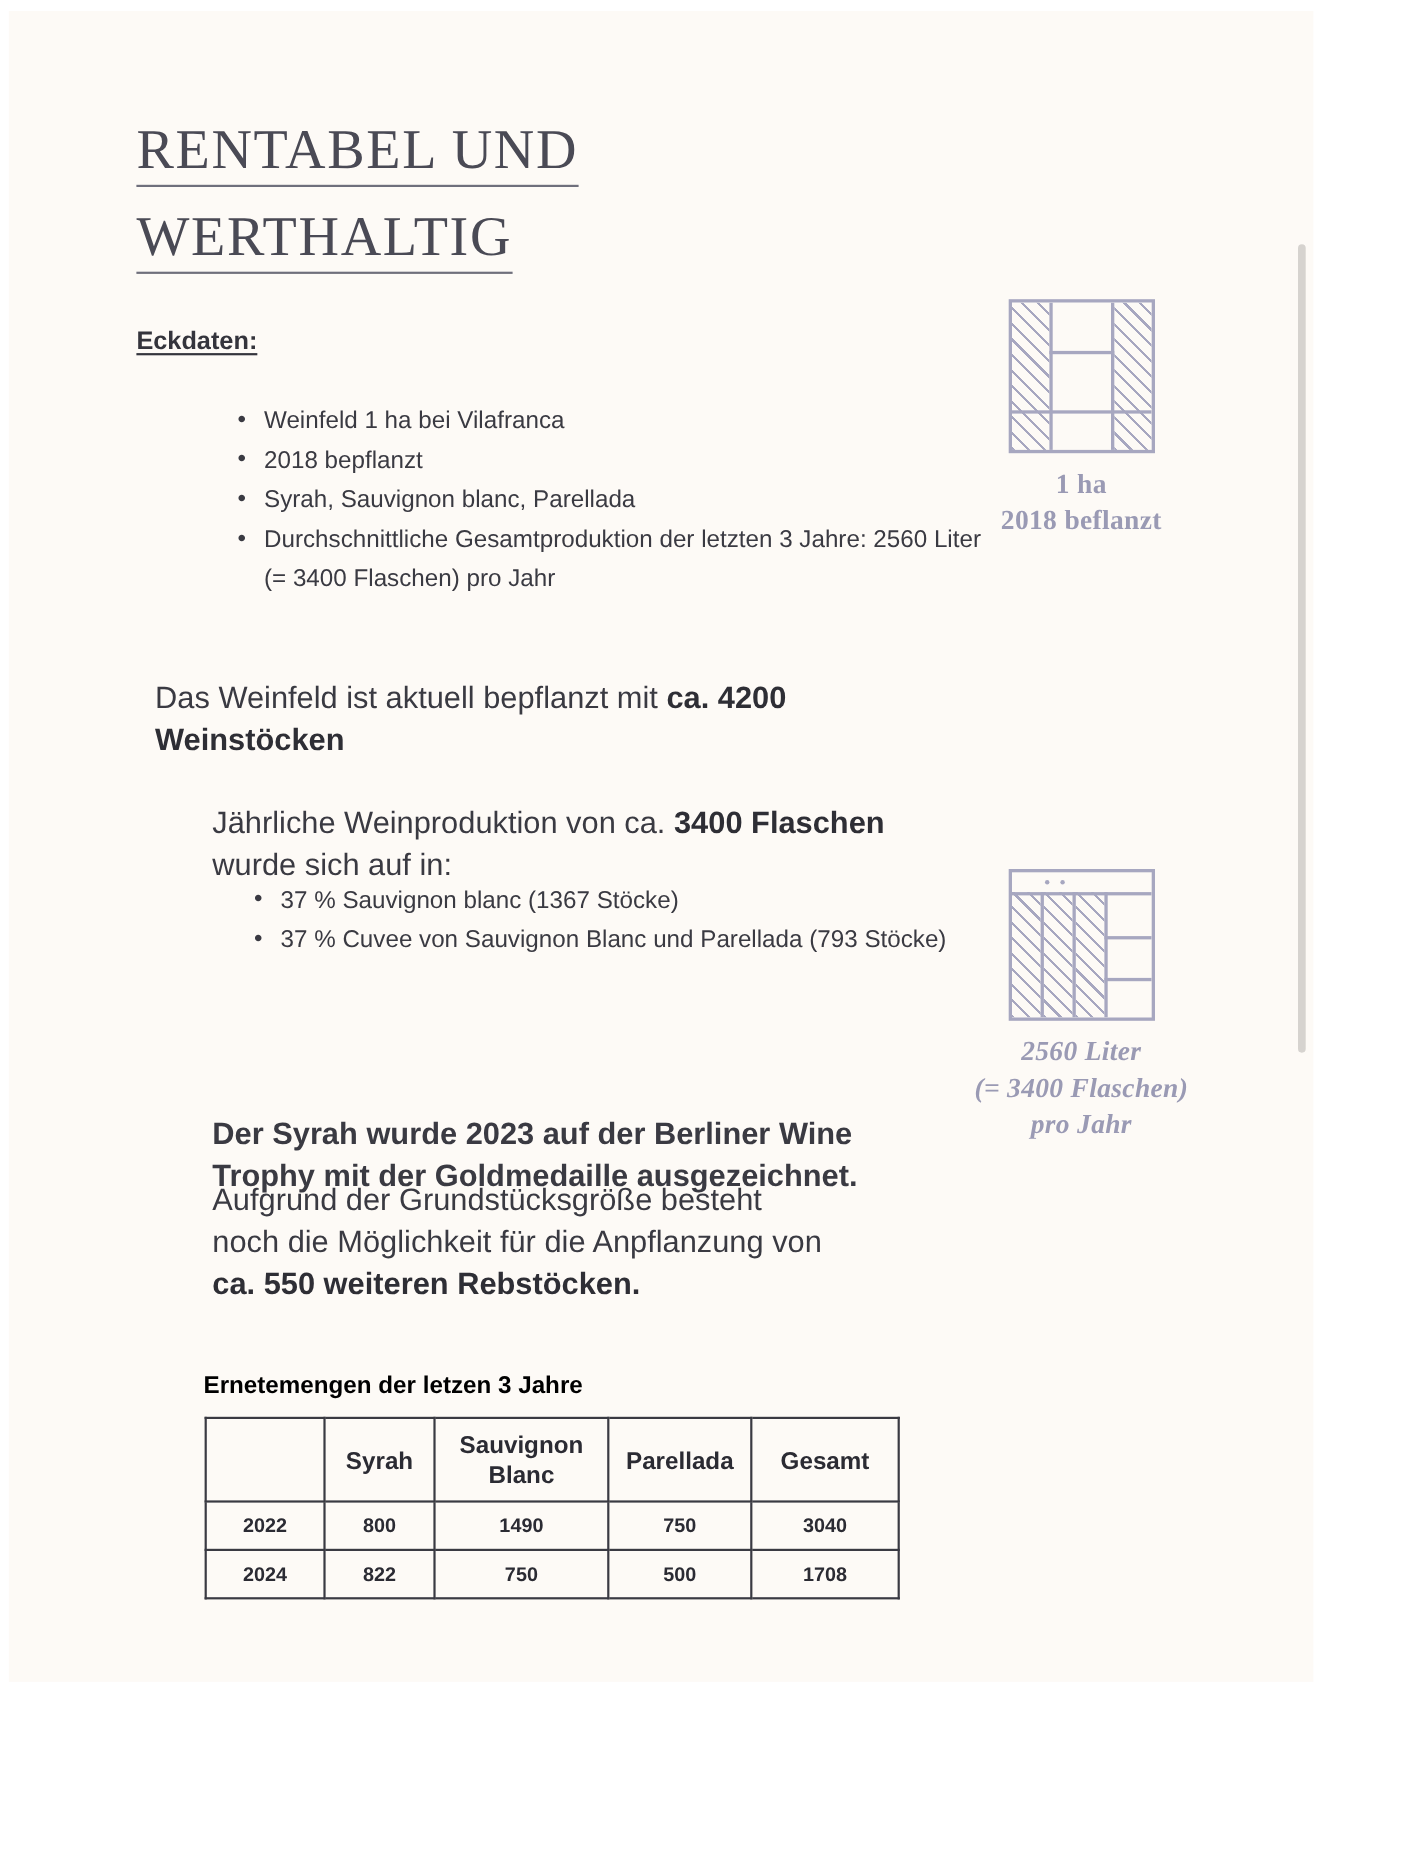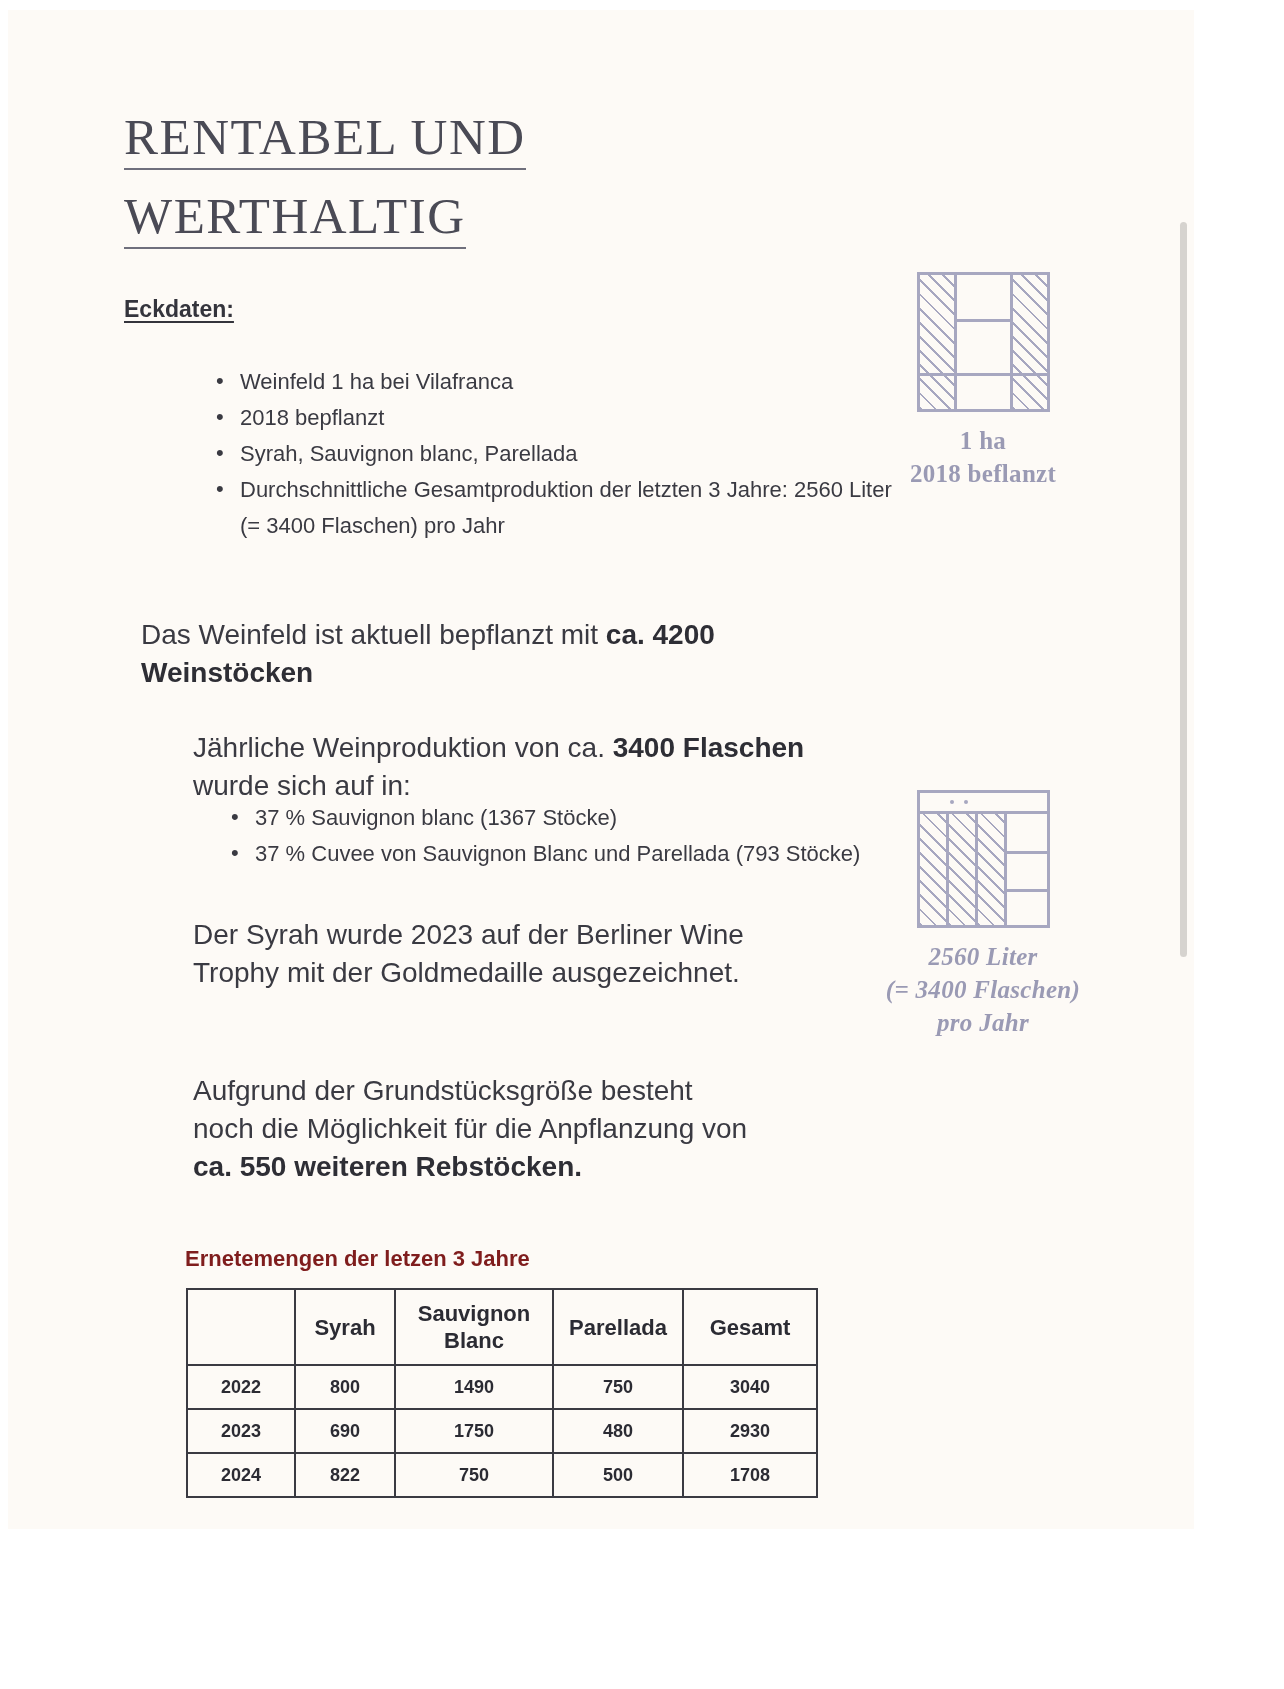--- a/index.html
+++ b/index.html
@@ -131,22 +131,23 @@
     top: 729px;
     width: 640px;
   }
   .list-split {
     left: 193px;
     top: 800px;
     width: 680px;
   }
   .p-syrah {
     left: 193px;
-    top: 916px;
+    top: 1012px;
     width: 620px;
+    font-weight: bold;
   }
   .p-aufgrund {
     left: 193px;
     top: 1072px;
     width: 560px;
   }
 
   
   .icon-block {
     position: absolute;
@@ -243,21 +244,21 @@
     border-radius: 50%;
   }
 
   
   .table-title {
     position: absolute;
     left: 185px;
     top: 1246px;
     font-size: 22px;
     font-weight: bold;
-    color: #7f1d1d;
+    color: #000000;
   }
   table.harvest {
     position: absolute;
     left: 186px;
     top: 1288px;
     border-collapse: collapse;
     font-size: 21px;
     color: #2b2b33;
   }
   table.harvest td, table.harvest th {
@@ -369,27 +370,20 @@
     </thead>
     <tbody>
       <tr>
         <td>2022</td>
         <td>800</td>
         <td>1490</td>
         <td>750</td>
         <td>3040</td>
       </tr>
       <tr>
-        <td>2023</td>
-        <td>690</td>
-        <td>1750</td>
-        <td>480</td>
-        <td>2930</td>
-      </tr>
-      <tr>
         <td>2024</td>
         <td>822</td>
         <td>750</td>
         <td>500</td>
         <td>1708</td>
       </tr>
     </tbody>
   </table>
 
   <div class="edge-left"></div>

